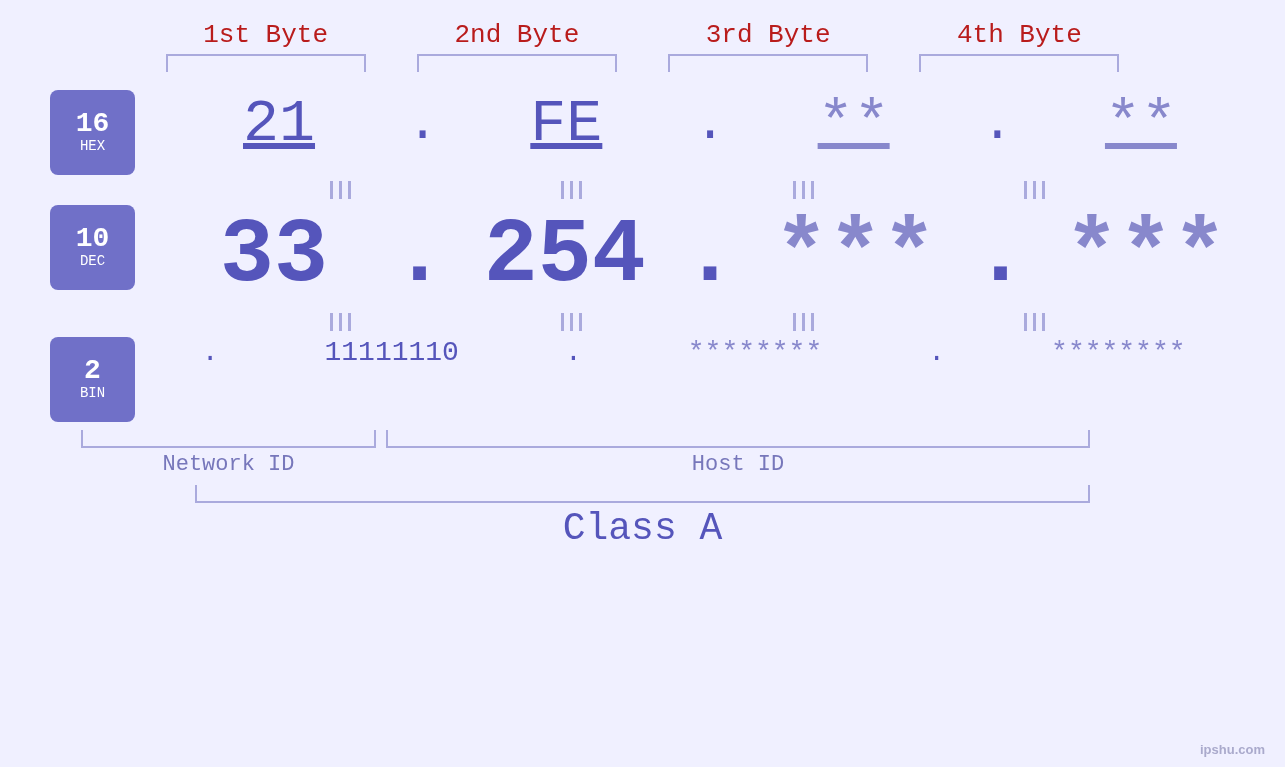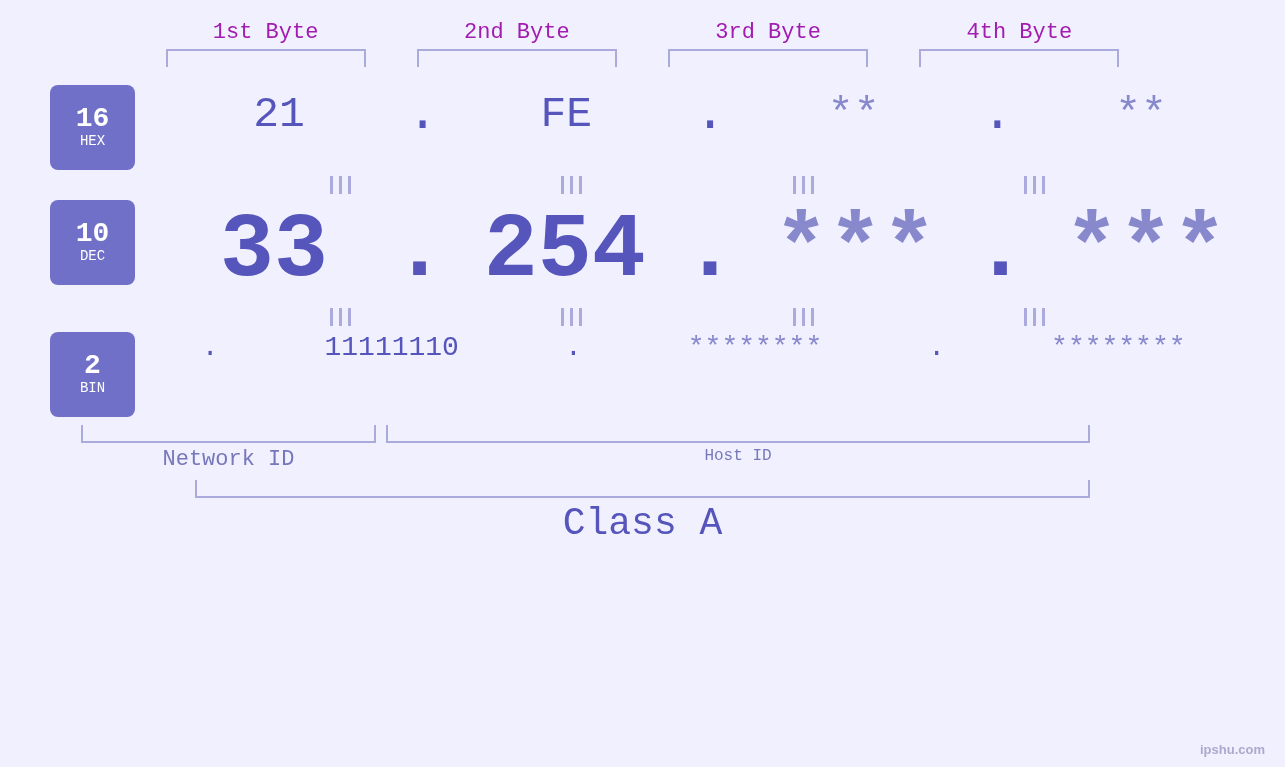--- a/index.html
+++ b/index.html
@@ -25,22 +25,22 @@
     
     .byte-headers {
       display: flex;
       width: 100%;
       padding: 0 140px;
       margin-top: 20px;
       justify-content: space-around;
     }
 
     .byte-header {
-      color: #a21caf;
-      font-size: 22px;
+      color: #b91c1c;
+      font-size: 26px;
       font-family: 'Courier New', Courier, monospace;
       text-align: center;
       width: 200px;
     }
 
     
     .brackets-row {
       display: flex;
       width: 100%;
       padding: 0 140px;
@@ -98,22 +98,23 @@
       padding: 0 30px;
     }
 
     .byte-value {
       width: 200px;
       text-align: center;
       color: #5555bb;
     }
 
     .byte-value.hex {
-      font-size: 43px;
+      font-size: 60px;
       font-weight: normal;
+      text-decoration: underline;
     }
 
     .byte-value.dec {
       font-size: 90px;
       font-weight: bold;
     }
 
     .byte-value.bin {
       font-size: 28px;
       font-weight: normal;
@@ -175,21 +176,21 @@
       width: 295px;
       text-align: center;
       color: #7777bb;
       font-size: 22px;
     }
 
     .host-label {
       flex: 1;
       text-align: center;
       color: #7777bb;
-      font-size: 16px;
+      font-size: 22px;
       margin-left: 10px;
     }
 
     
     .outer-bracket {
       width: calc(100% - 390px);
       margin: 8px auto 0;
       height: 18px;
       border: 2px solid #aaaadd;
       border-top: none;

